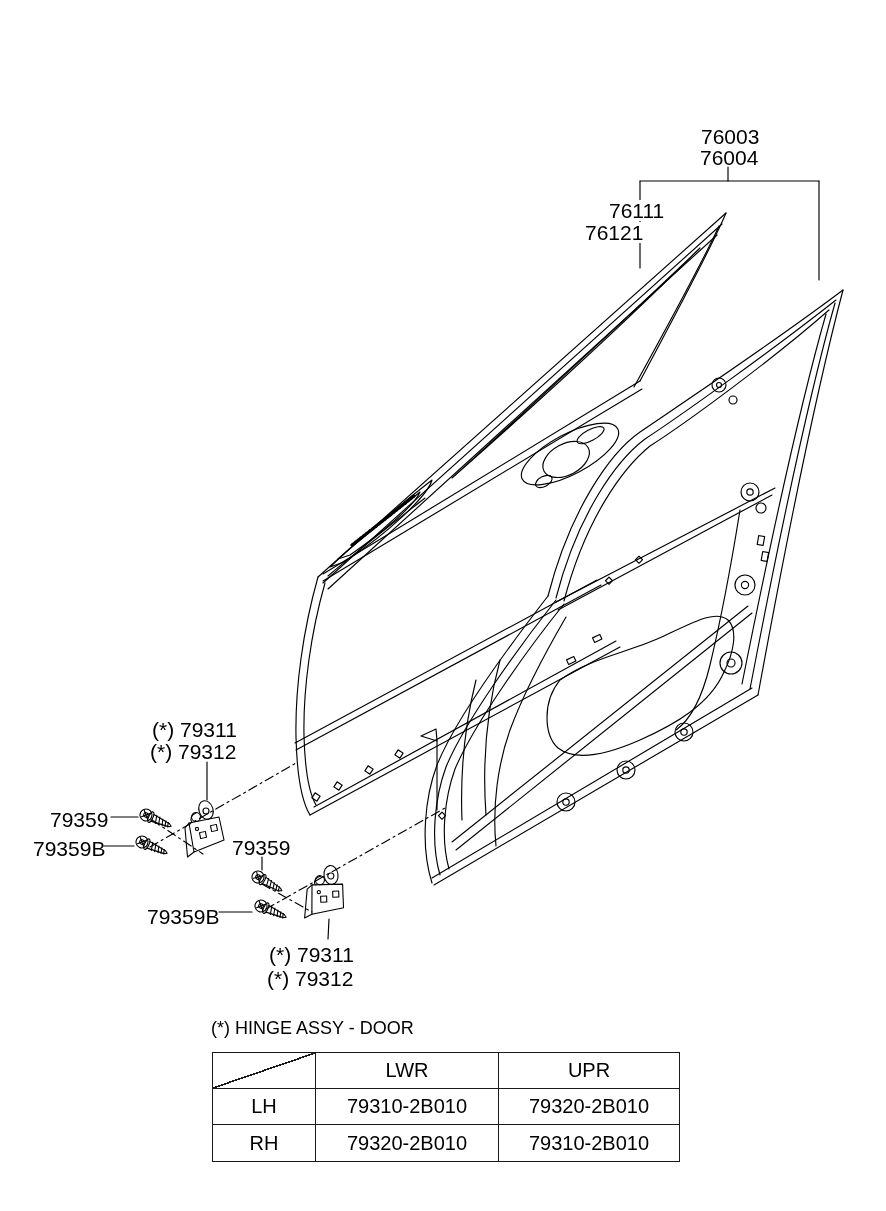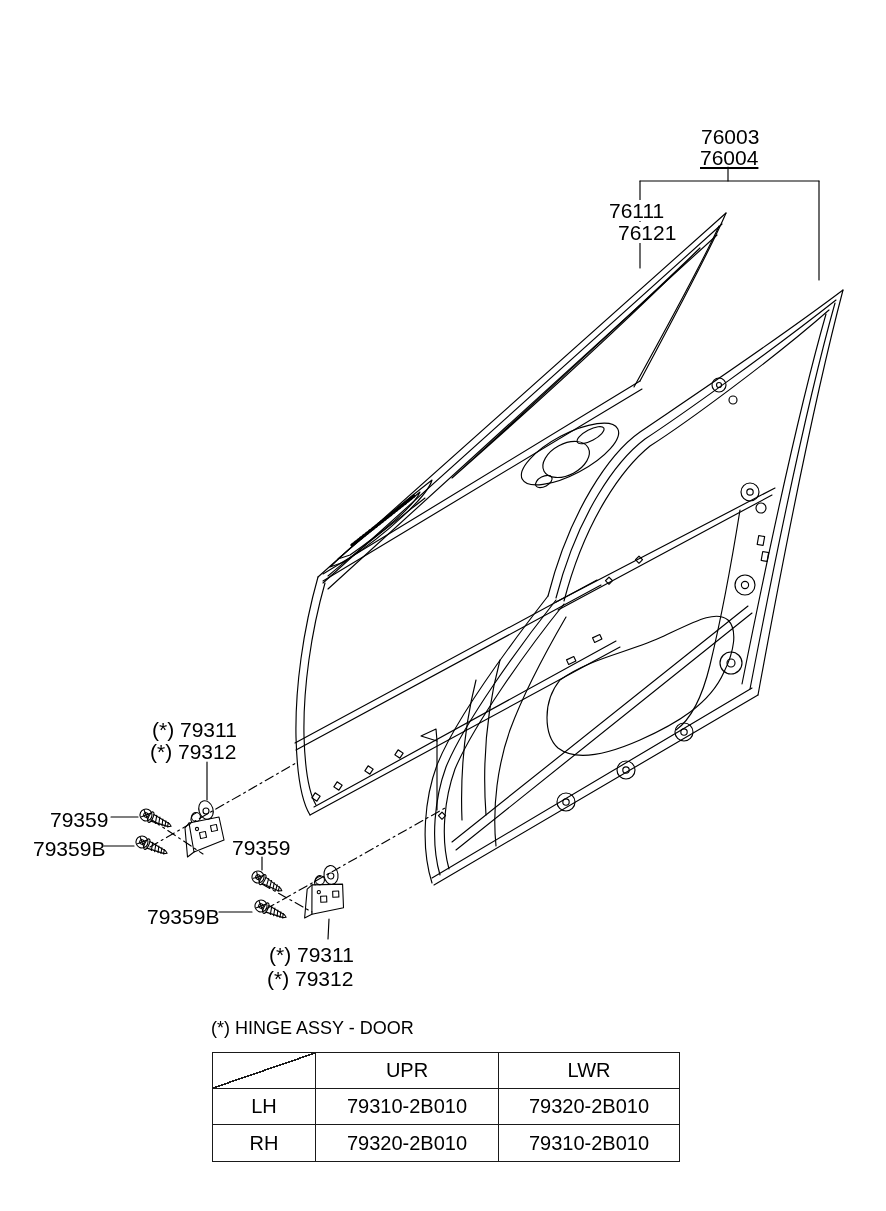--- a/index.html
+++ b/index.html
@@ -188,40 +188,40 @@
       <g>
           <use href="#hinge" transform="translate(206,770)"></use>
         </g>
       <g>
           <use href="#hinge" transform="translate(331,835) rotate(10)"></use>
         </g>
     </g>
   </svg>
 
   <div class="lbl" style="left:701px;top:86px;">76003</div>
-  <div class="lbl" style="left:700px;top:107px;text-decoration:underline;">76004</div>
+  <div class="lbl" style="left:700px;top:107px;">76004</div>
   <div class="lbl masked" style="left:607px;top:160px;text-align:center;">76111</div>
-  <div class="lbl masked" style="left:616px;top:182px;">76121</div>
+  <div class="lbl masked" style="left:583px;top:182px;">76121</div>
 
   <div class="lbl" style="left:152px;top:679px;">(*) 79311</div>
   <div class="lbl" style="left:150px;top:701px;">(*) 79312</div>
   <div class="lbl" style="left:50px;top:769px;">79359</div>
   <div class="lbl" style="left:33px;top:798px;">79359B</div>
 
   <div class="lbl" style="left:232px;top:797px;">79359</div>
   <div class="lbl" style="left:147px;top:866px;">79359B</div>
   <div class="lbl" style="left:269px;top:904px;">(*) 79311</div>
   <div class="lbl" style="left:267px;top:928px;">(*) 79312</div>
 
   <div class="note-title">(*) HINGE ASSY - DOOR</div>
 
   <div class="tbl">
     <div class="cell corner"></div>
+    <div class="cell">LWR</div>
     <div class="cell">UPR</div>
-    <div class="cell">LWR</div>
 
     <div class="cell">LH</div>
     <div class="cell">79310-2B010</div>
     <div class="cell">79320-2B010</div>
 
     <div class="cell">RH</div>
     <div class="cell">79320-2B010</div>
     <div class="cell">79310-2B010</div>
   </div>
 

